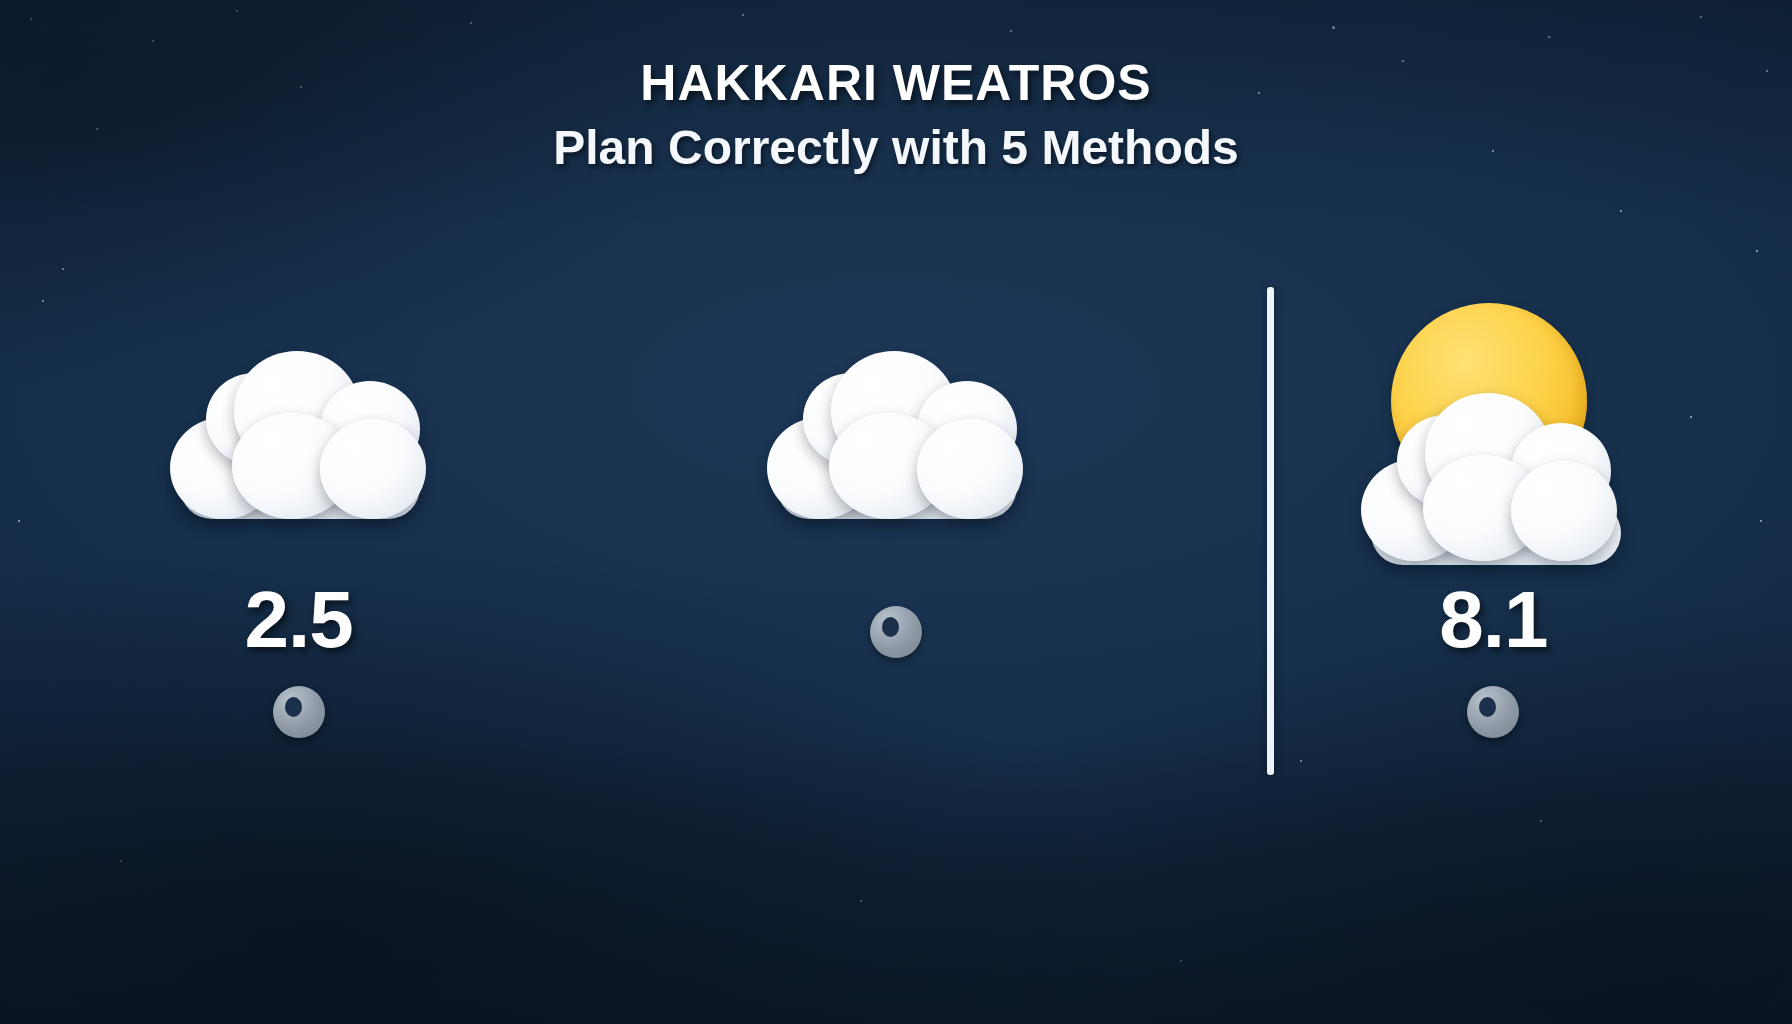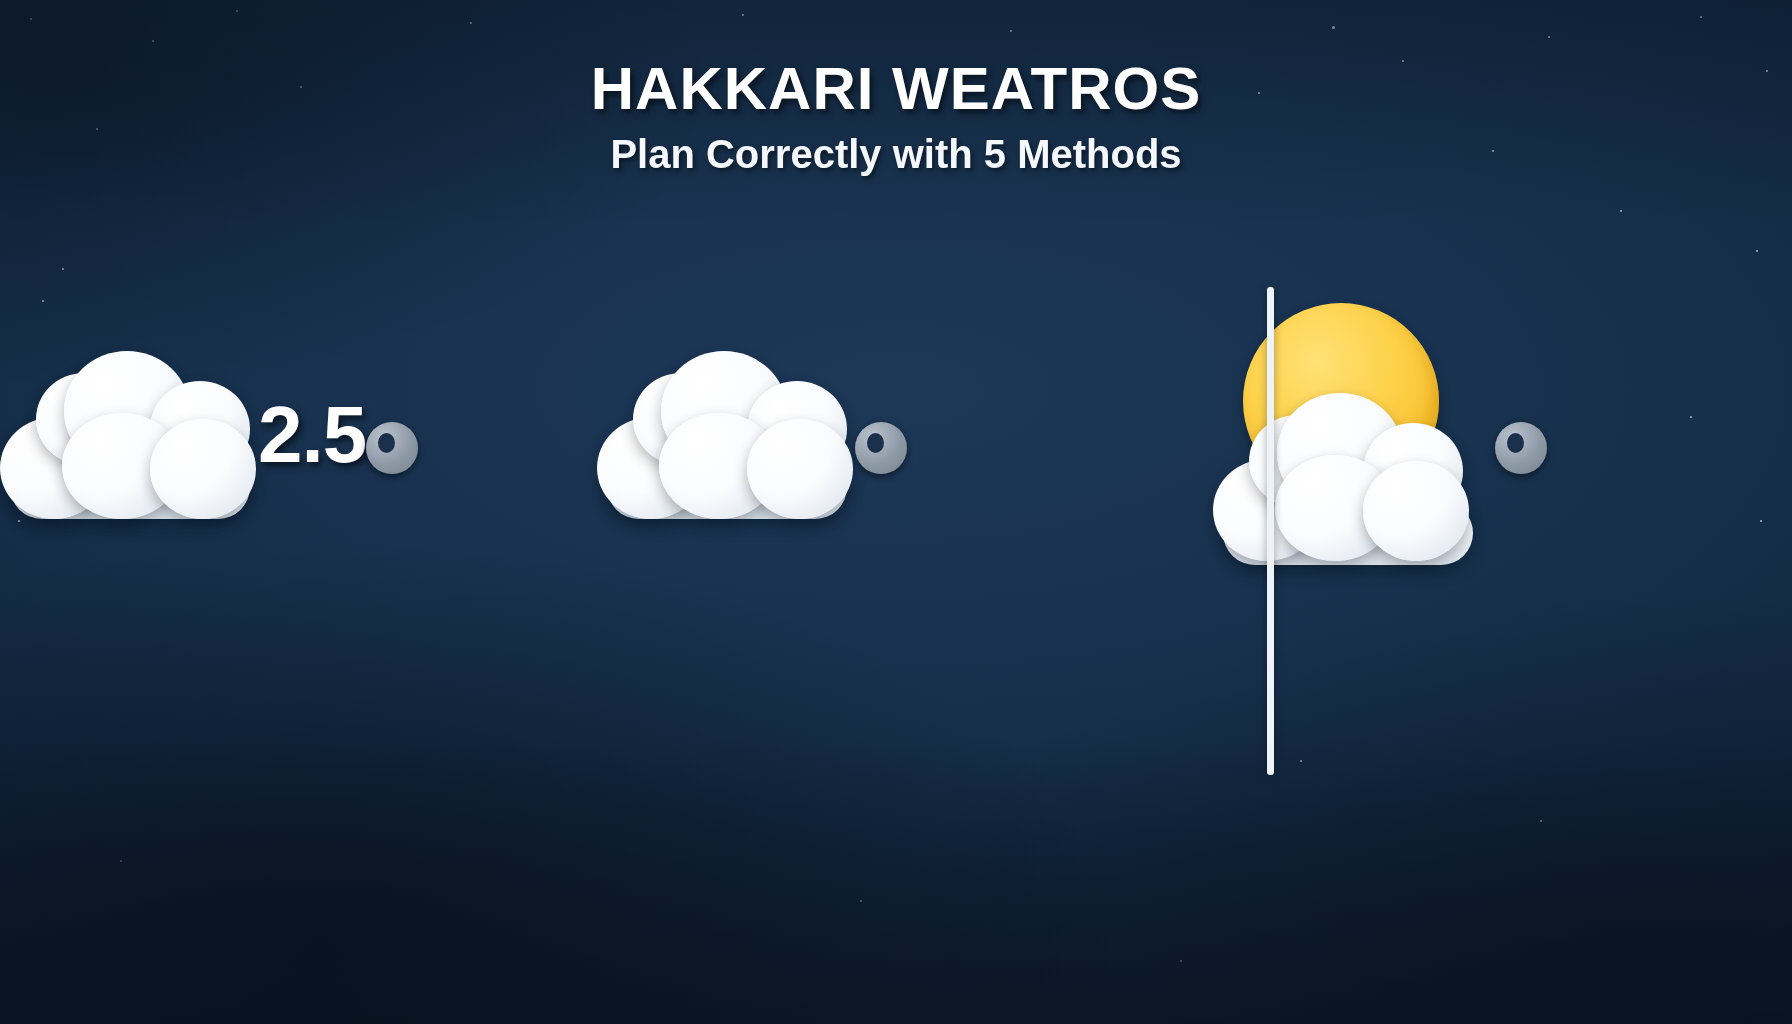--- a/index.html
+++ b/index.html
@@ -37,51 +37,51 @@
 
   
   #header {
     position: absolute;
     left: 0; right: 0;
     top: 58px;
     text-align: center;
   }
   #title {
     margin: 0;
-    font-size: 60px;
+    font-size: 50px;
     line-height: 1.02;
     font-weight: bold;
     letter-spacing: 1px;
     color: #ffffff;
     text-shadow: 3px 4px 6px rgba(0,0,0,0.55);
   }
   #subtitle {
     margin: 14px 0 0 0;
-    font-size: 40px;
+    font-size: 48px;
     line-height: 1.05;
     font-weight: bold;
     color: #f4f8fd;
     text-shadow: 2px 3px 5px rgba(0,0,0,0.5);
   }
 
   
   #forecast {
     position: absolute;
     left: 0;
     right: 0;
     top: 290px;
     height: 600px;
     display: flex;
     align-items: flex-start;
   }
   .col {
     position: relative;
     flex: 1 1 0;
     display: flex;
-    flex-direction: row;
+    flex-direction: column;
     align-items: center;
   }
   .icon-wrap {
     height: 290px;
     display: flex;
     align-items: center;
     justify-content: center;
   }
   .value {
     font-size: 80px;
@@ -292,20 +292,21 @@
             <div class="base"></div>
             <div class="puff p1"></div>
             <div class="puff p2"></div>
             <div class="puff p3"></div>
             <div class="puff p4"></div>
             <div class="puff p5"></div>
             <div class="puff p6"></div>
           </div>
         </div>
       </div>
+      <div class="value">8.1</div>
       <div class="unit"></div>
     </div>
 
   </div>
 
   <div id="divider"></div>
 
 </div>
 
 </body></html>

